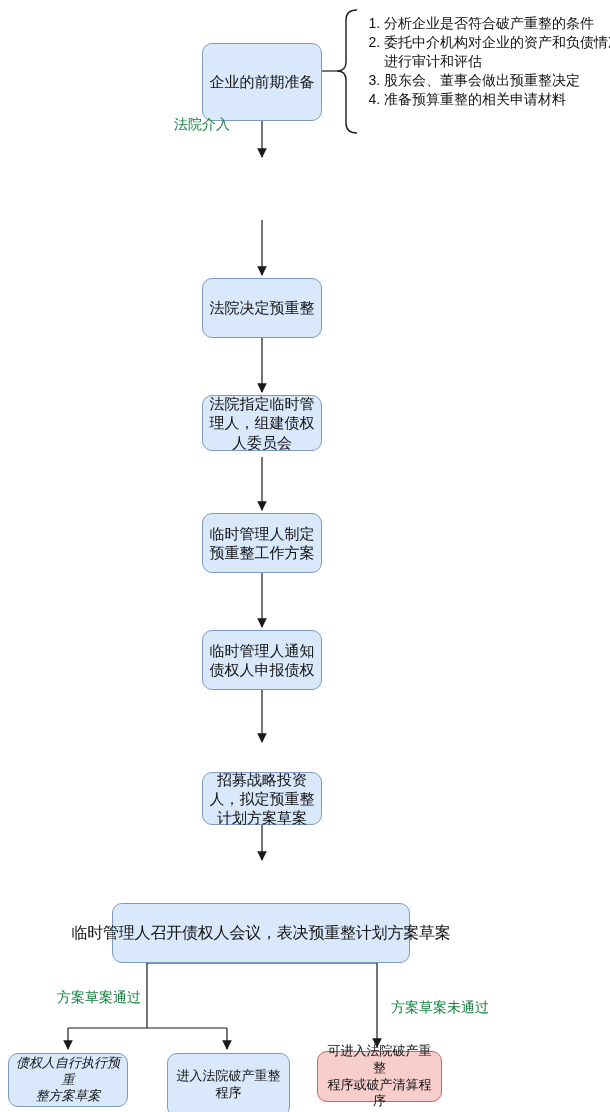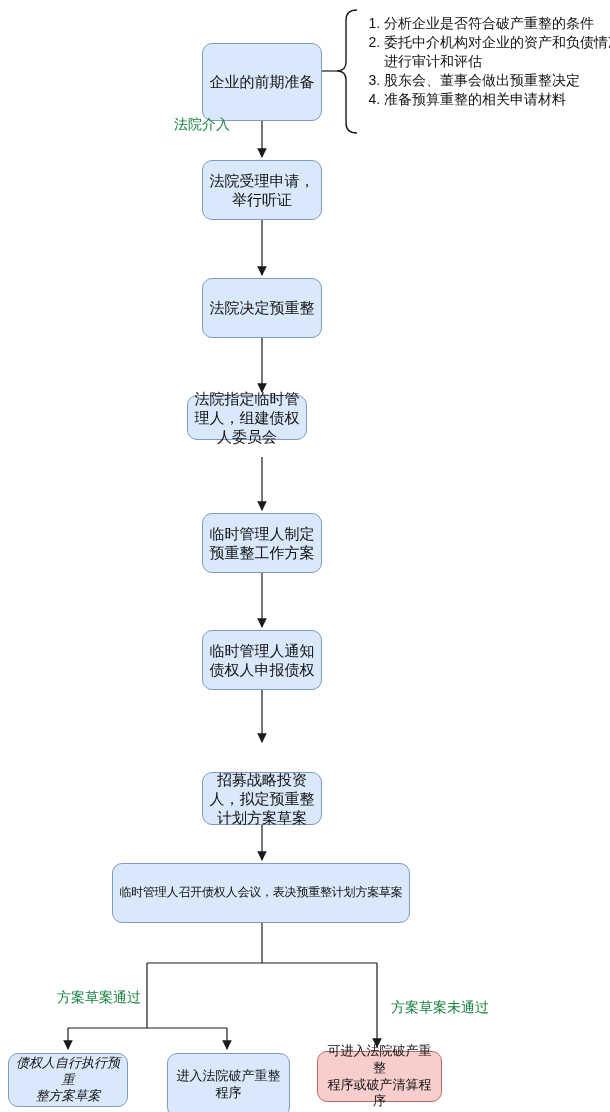--- a/index.html
+++ b/index.html
@@ -18,27 +18,27 @@
     display:flex;align-items:center;justify-content:center;
     text-align:center;
     white-space:pre-line;
     border-radius:10px;
     line-height:1.28;
     padding:2px 4px;
   }
   .blue{background:#d9e8fb;border:1px solid #7d9bc1;}
   .red{background:#f8cecc;border:1px solid #bd6a66;}
   .n-main{font-size:15px;}
-  .n-wide{font-size:12px;white-space:nowrap;letter-spacing:-0.2px;}
+  .n-wide{font-size:16px;white-space:nowrap;letter-spacing:-0.2px;margin-top:40px;}
   .n-small{font-size:13px;}
 
   #node-prep{left:202px;top:43px;width:120px;height:78px;}
   #node-accept{left:202px;top:160px;width:120px;height:60px;}
   #node-decide{left:202px;top:278px;width:120px;height:60px;}
-  #node-appoint{left:187px;top:395px;width:120px;height:45px;}
+  #node-appoint{left:202px;top:395px;width:120px;height:56px;}
   #node-workplan{left:202px;top:513px;width:120px;height:60px;}
   #node-notify{left:202px;top:630px;width:120px;height:60px;}
   #node-recruit{left:202px;top:772px;width:120px;height:53px;}
   #node-meeting{left:112px;top:863px;width:298px;height:60px;}
   #node-self-exec{left:8px;top:1053px;width:120px;height:54px;font-style:italic;}
   #node-court-restruct{left:167px;top:1053px;width:123px;height:64px;}
   #node-fail-outcome{left:317px;top:1051px;width:125px;height:51px;}
 
   .edge-label{
     position:absolute;
@@ -84,22 +84,20 @@
     <path d="M68,1028 L227,1028" stroke="#1a1a1a" stroke-width="1.2" fill="none"></path>
     <path d="M68,1028 L68,1049" stroke="#1a1a1a" stroke-width="1.2" fill="none" marker-end="url(#arrow)"></path>
     <path d="M227,1028 L227,1049" stroke="#1a1a1a" stroke-width="1.2" fill="none" marker-end="url(#arrow)"></path>
     <path d="M377,963 L377,1047" stroke="#1a1a1a" stroke-width="1.2" fill="none" marker-end="url(#arrow)"></path>
 
     <path d="M322,71 L337,71" stroke="#1a1a1a" stroke-width="1.2" fill="none"></path>
     <path d="M357,10 Q346,10 346,20 L346,62 Q346,71 337,71 Q346,71 346,80 L346,123 Q346,133 357,133" stroke="#1a1a1a" stroke-width="1.4" fill="none"></path>
   </svg>
 
   <div class="node blue n-main" id="node-prep">企业的前期准备</div>
-  <div class="node blue n-main" id="node-accept">法院受理申请，
-举行听证</div>
   <div class="node blue n-main" id="node-decide">法院决定预重整</div>
   <div class="node blue n-main" id="node-appoint">法院指定临时管
 理人，组建债权
 人委员会</div>
   <div class="node blue n-main" id="node-workplan">临时管理人制定
 预重整工作方案</div>
   <div class="node blue n-main" id="node-notify">临时管理人通知
 债权人申报债权</div>
   <div class="node blue n-main" id="node-recruit">招募战略投资
 人，拟定预重整

